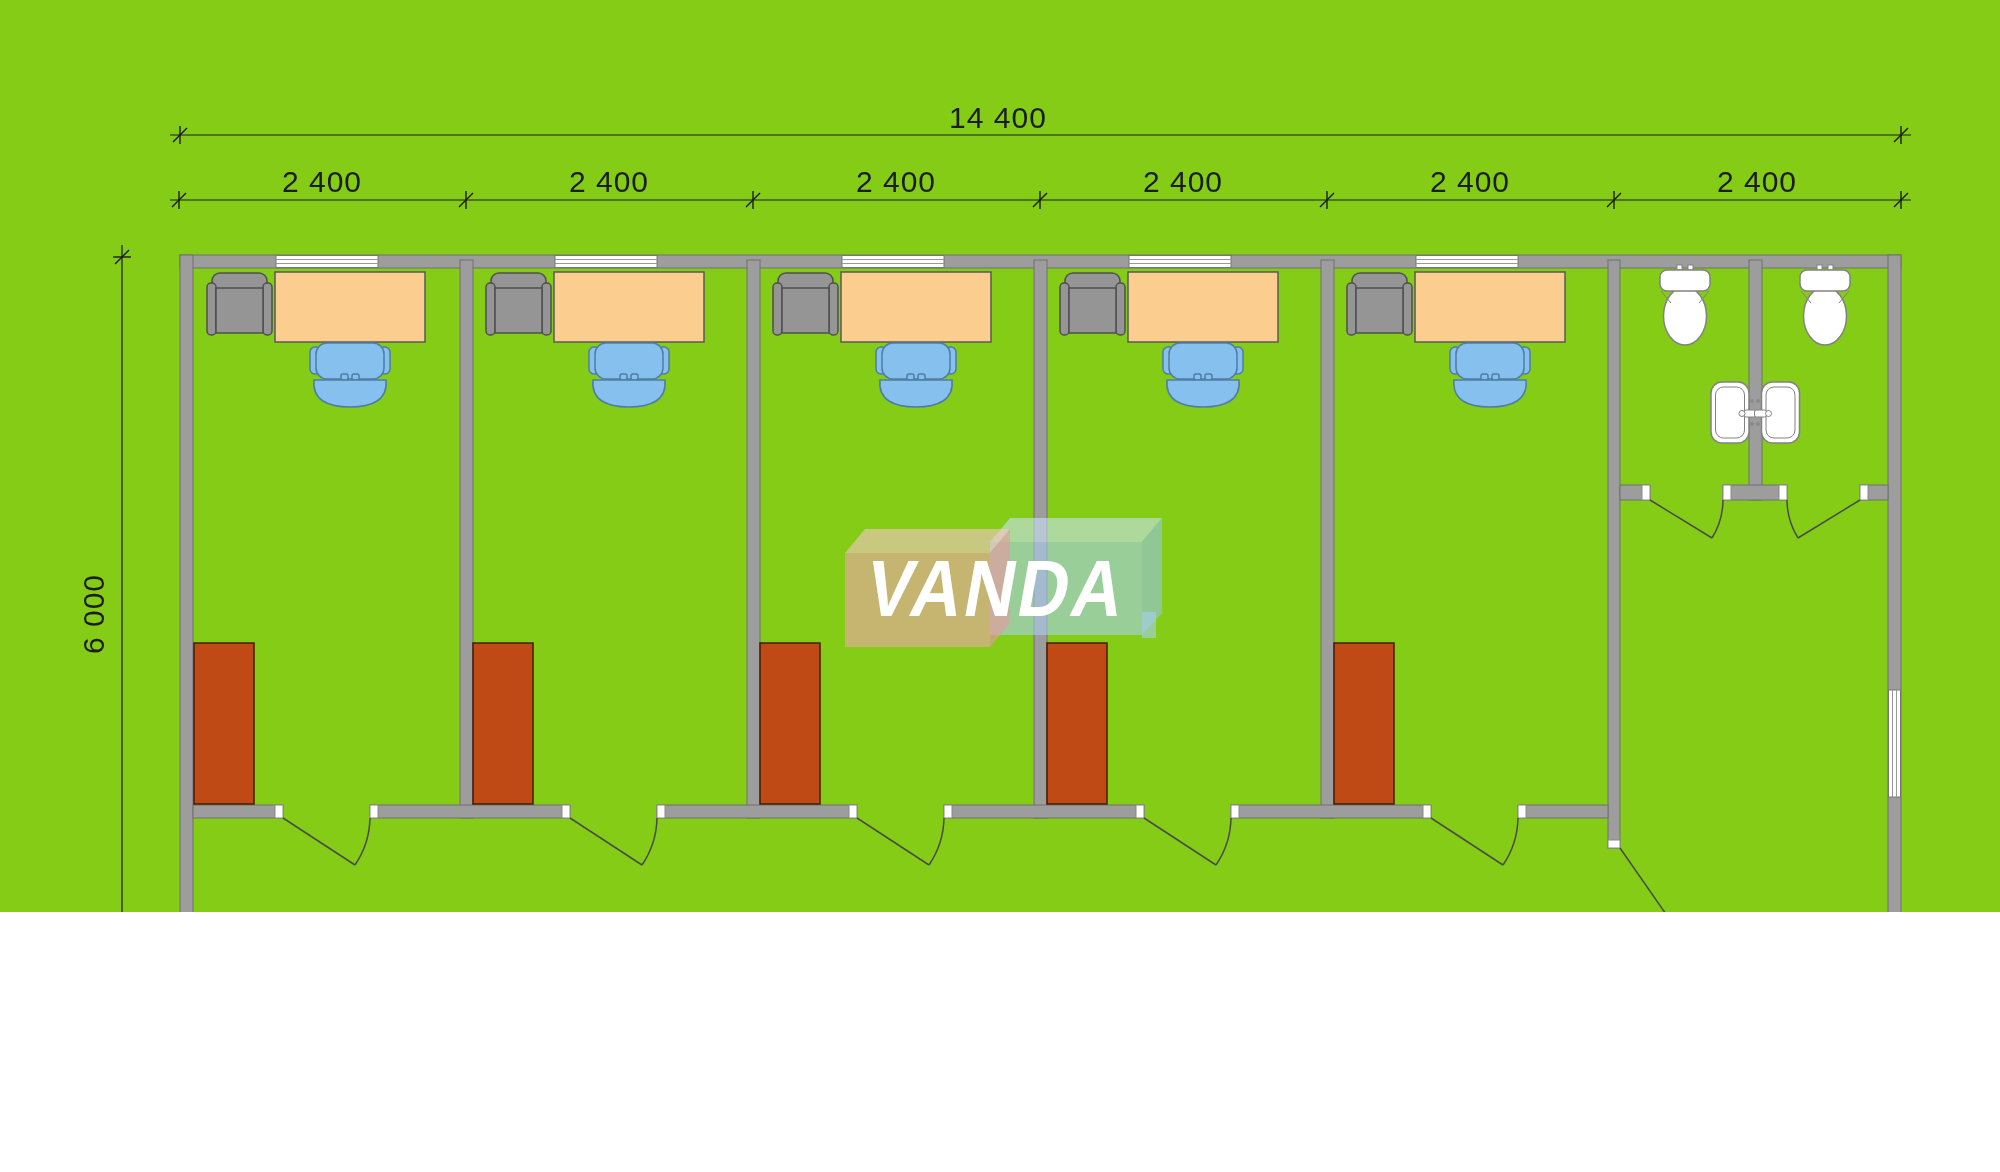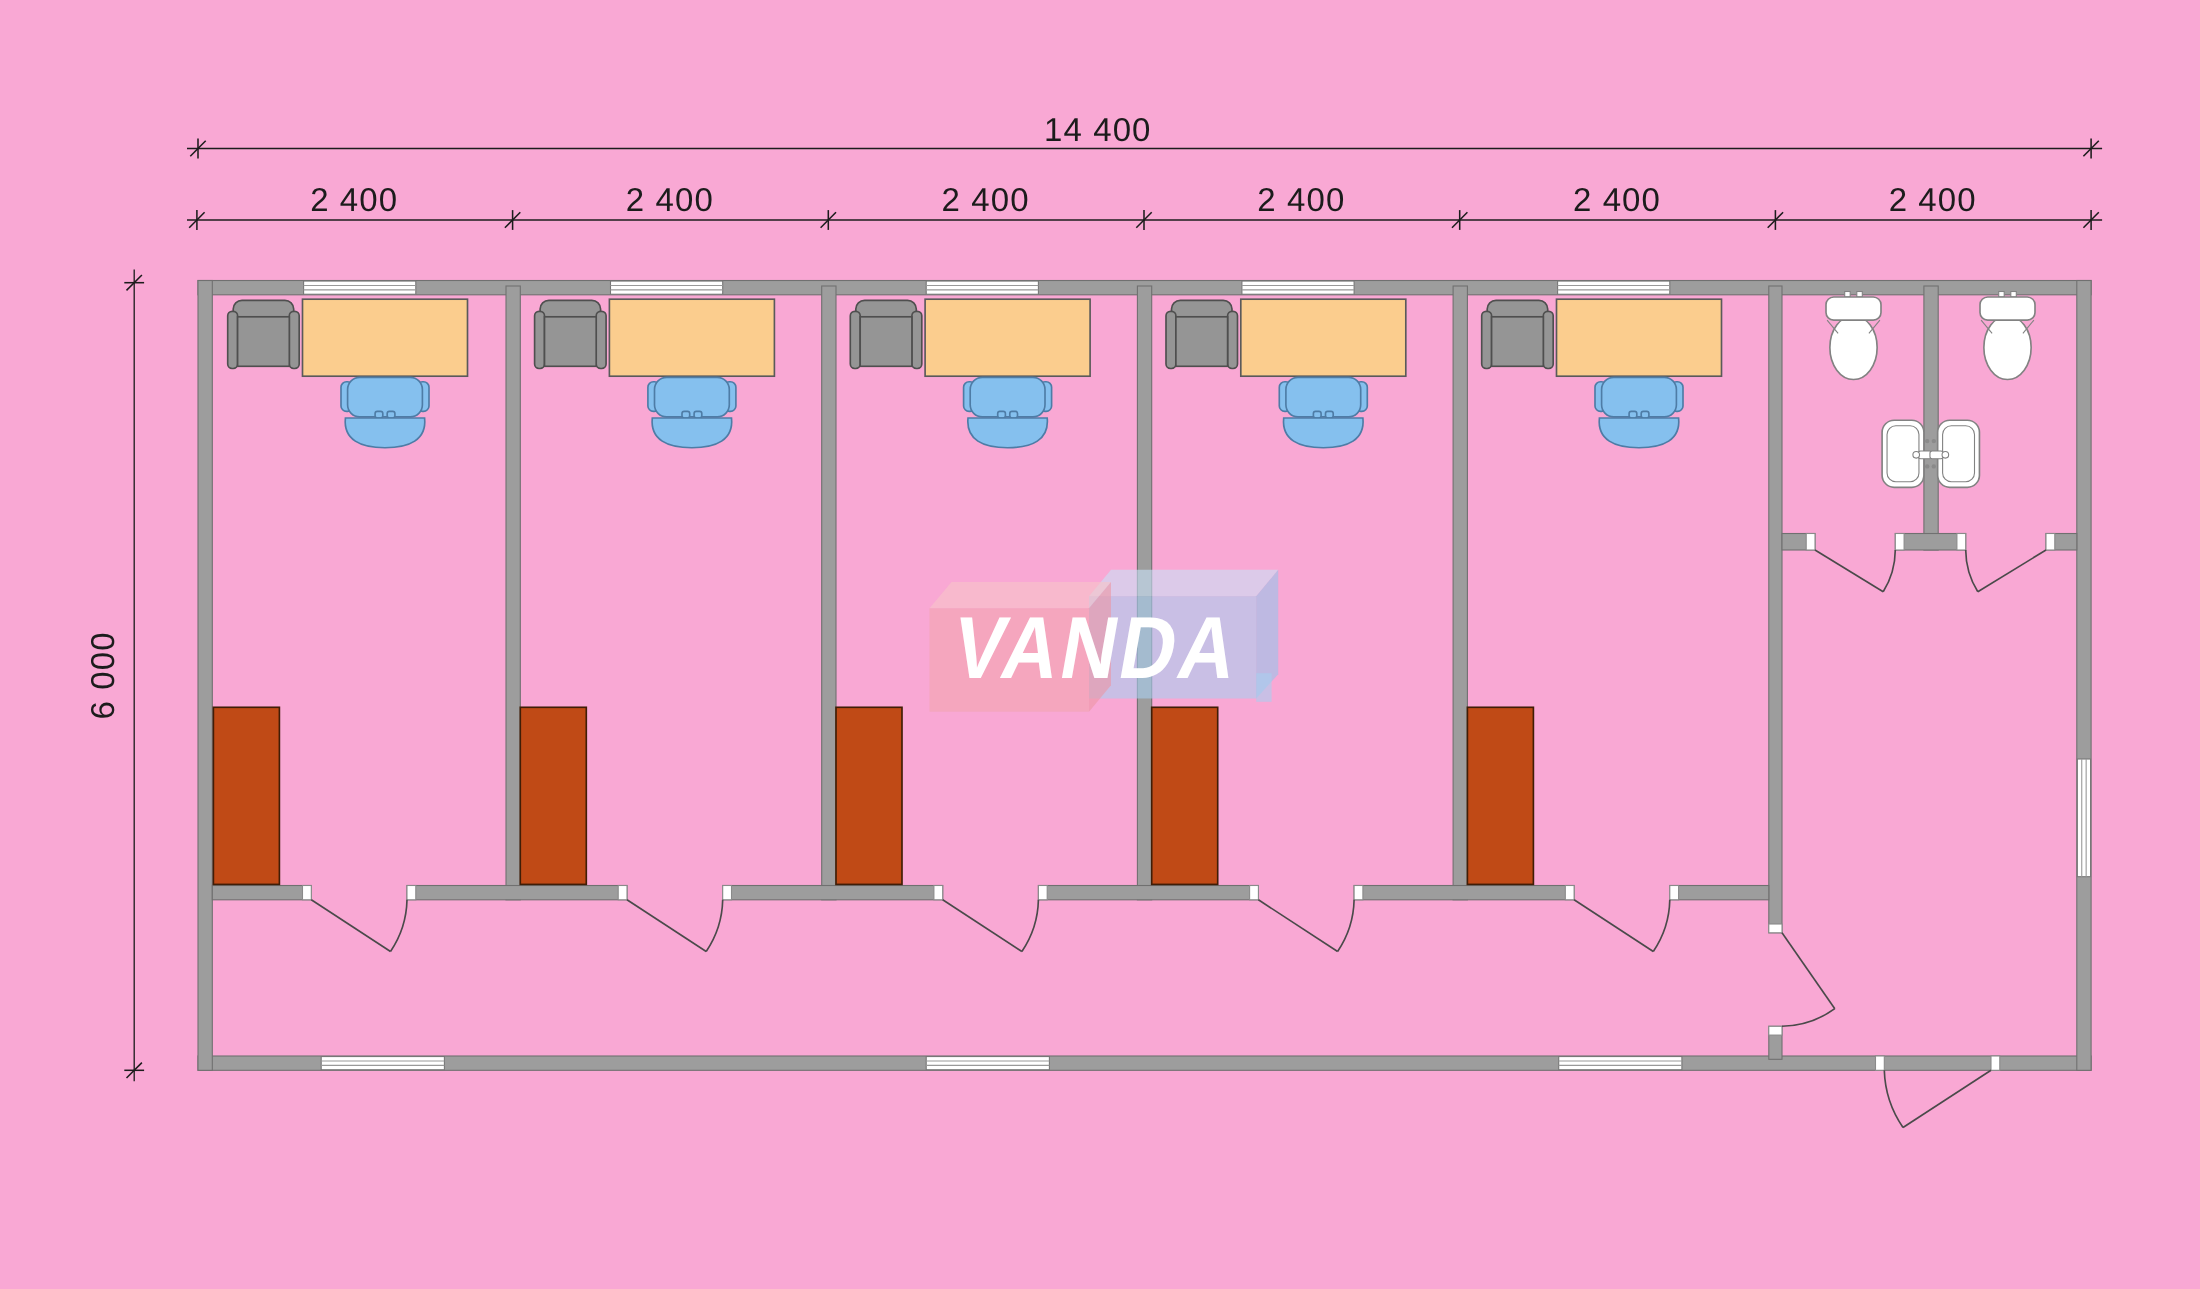--- a/index.html
+++ b/index.html
@@ -1,16 +1,16 @@
 <!DOCTYPE html>
 <html><head>
 <meta charset="utf-8">
 <style>
   html,body{margin:0;padding:0;background:#ffffff;}
-  #canvas{position:relative;width:2000px;height:1172px;background:#f9a8d4;overflow:hidden;
+  #canvas{position:relative;width:2000px;height:912px;background:#84cc16;overflow:hidden;
           font-family:"Liberation Sans", sans-serif;}
   svg{display:block;}
   text{font-family:"Liberation Sans", sans-serif;}
   .dimtxt{fill:#1c1c1c;font-size:30px;letter-spacing:1px;}
   .logotxt{fill:#ffffff;font-size:80px;font-weight:bold;letter-spacing:3px;}
 </style>
 </head>
 <body>
 
 <div id="canvas">

